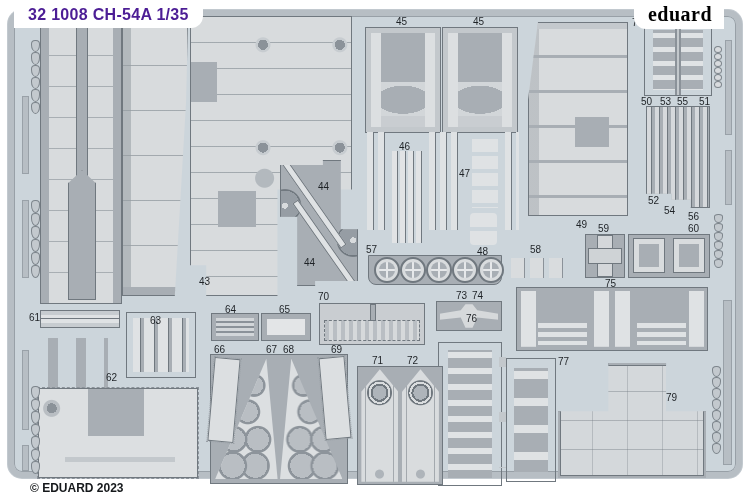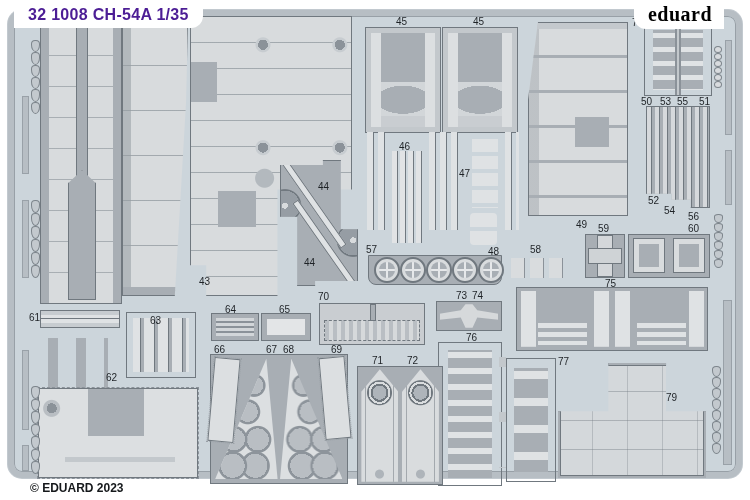--- a/index.html
+++ b/index.html
@@ -237,21 +237,21 @@
       <div class="part t-frameoval" style="left: 443px; top: 28px; width: 74px; height: 104px;"></div>
       <span class="plabel" style="left: 473px; top: 17px;">45</span>
       <div class="part t-rails" style="left: 367px; top: 132px; width: 18px; height: 98px;"></div>
       <div class="part t-rails" style="left: 429px; top: 132px; width: 30px; height: 98px;"></div>
       <div class="part t-rails" style="left: 505px; top: 132px; width: 14px; height: 98px;"></div>
       <div class="part t-strips4" style="left: 392px; top: 151px; width: 31px; height: 92px;"></div>
       <span class="plabel" style="left: 399px; top: 142px;">46</span>
       <div class="part t-sqframes" style="left: 472px; top: 139px; width: 26px; height: 69px;"></div>
       <span class="plabel" style="left: 459px; top: 169px;">47</span>
       <div class="part t-frames2" style="left: 470px; top: 213px; width: 27px; height: 32px;"></div>
-      <span class="plabel" style="left: 477px; top: 247px; margin-left: 11px;">48</span>
+      <span class="plabel" style="left: 477px; top: 247px;">48</span>
       <div class="part t-gauges" style="left: 368px; top: 255px; width: 134px; height: 30px;">
         <span class="gauge"></span>
         <span class="gauge"></span>
         <span class="gauge"></span>
         <span class="gauge"></span>
         <span class="gauge"></span>
       </div>
       <span class="plabel" style="left: 366px; top: 245px;">57</span>
       <div class="part t-sqstrip" style="left: 511px; top: 258px; width: 54px; height: 20px;"></div>
       <span class="plabel" style="left: 530px; top: 245px;">58</span>
@@ -272,21 +272,21 @@
       <div class="part t-dualframes" style="left: 628px; top: 234px; width: 82px; height: 44px;"></div>
       <span class="plabel" style="left: 652px; top: 224px; padding-left: 36px;">60</span>
       <div class="part t-widetrack" style="left: 516px; top: 287px; width: 192px; height: 64px;"></div>
       <span class="plabel" style="left: 605px; top: 279px;">75</span>
       <div class="part t-hatchpanel" style="left: 319px; top: 303px; width: 106px; height: 42px;"></div>
       <span class="plabel" style="left: 318px; top: 292px;">70</span>
       <div class="part t-wing" style="left: 436px; top: 301px; width: 66px; height: 30px;"></div>
       <span class="plabel" style="left: 456px; top: 291px;">73</span>
       <span class="plabel" style="left: 472px; top: 291px;">74</span>
       <div class="part t-ladder" style="left: 438px; top: 342px; width: 64px; height: 144px;"></div>
-      <span class="plabel" style="left: 466px; top: 333px;">76</span>
+      <span class="plabel" style="left: 466px; top: 314px;">76</span>
       <div class="part t-thinstrip" style="left: 40px; top: 310px; width: 80px; height: 18px;"></div>
       <span class="plabel" style="left: 29px; top: 313px;">61</span>
       <div class="part t-strips63" style="left: 126px; top: 312px; width: 70px; height: 66px;"></div>
       <span class="plabel" style="left: 150px; top: 316px;">63</span>
       <div class="part t-panel62" style="left: 38px; top: 338px; width: 160px; height: 140px;"></div>
       <span class="plabel" style="left: 106px; top: 373px;">62</span>
       <div class="part t-grille" style="left: 212px; top: 314px; width: 46px; height: 26px;"></div>
       <span class="plabel" style="left: 225px; top: 305px;">64</span>
       <div class="part t-plate" style="left: 262px; top: 314px; width: 48px; height: 26px;"></div>
       <span class="plabel" style="left: 279px; top: 305px;">65</span>

